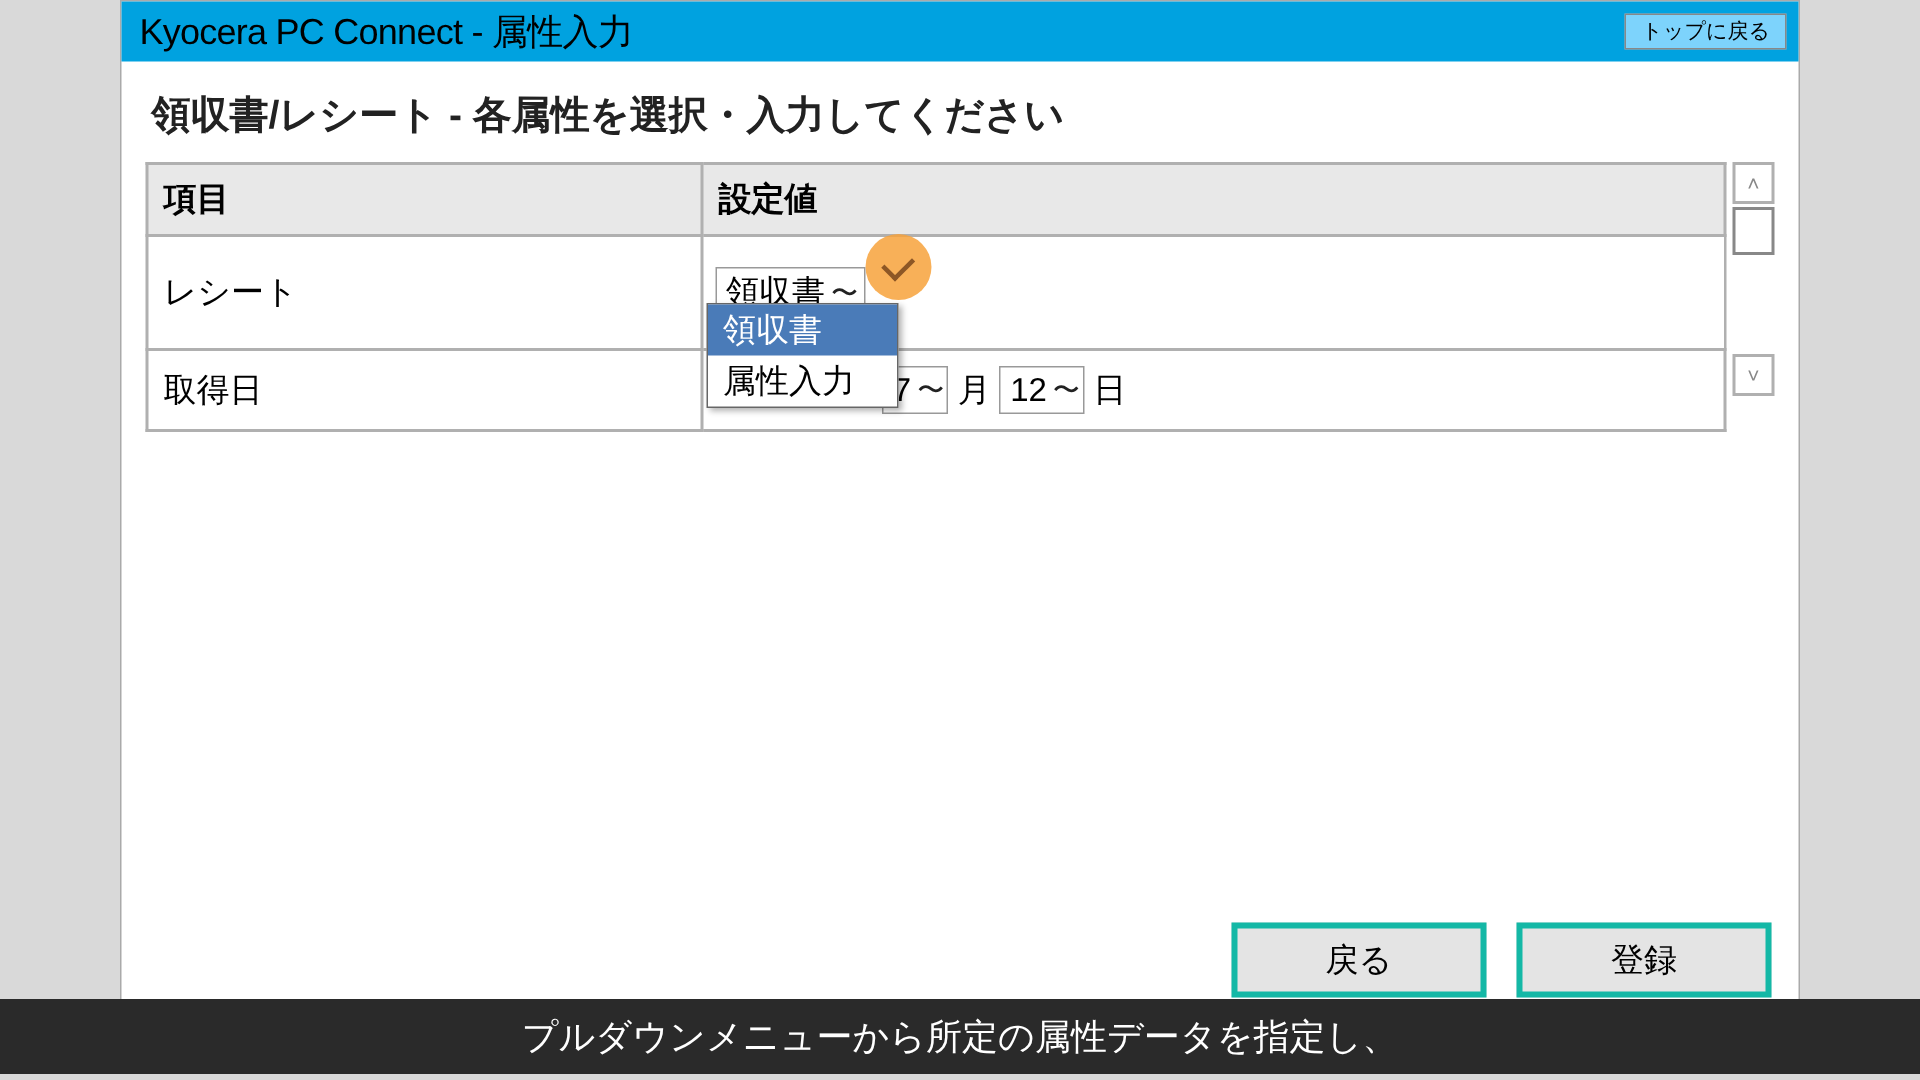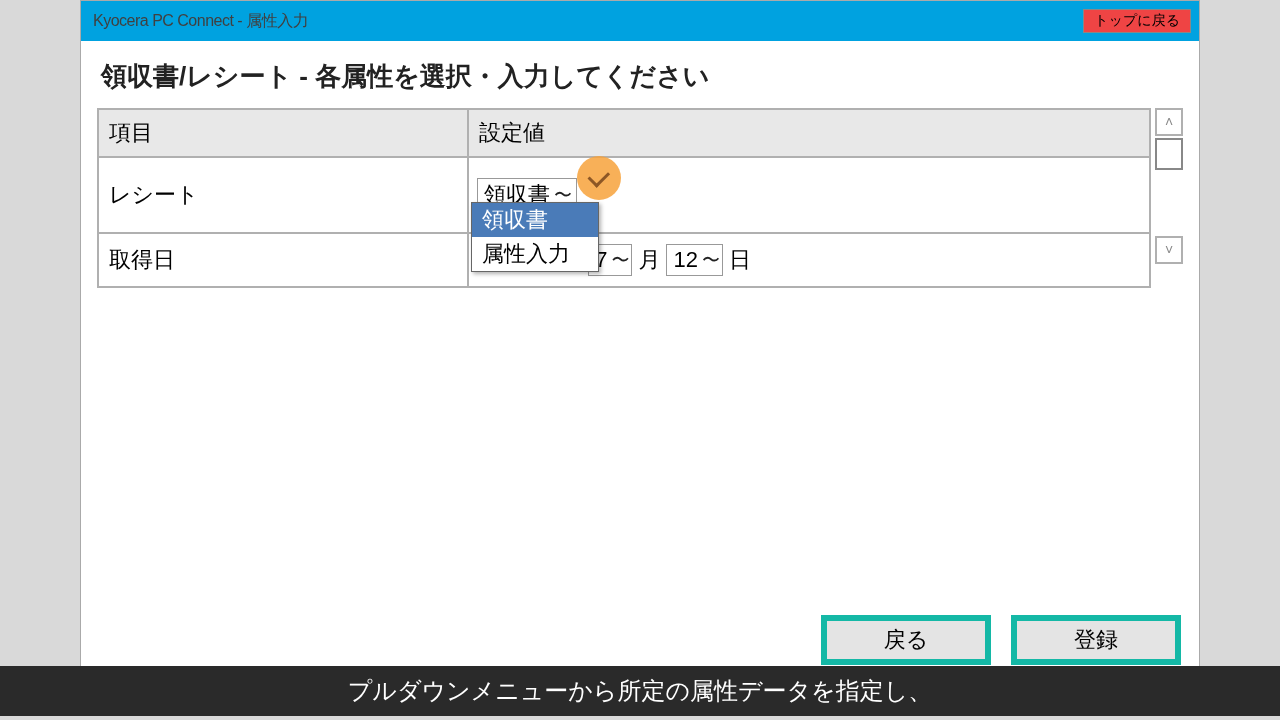--- a/index.html
+++ b/index.html
@@ -22,27 +22,27 @@
   }
   .title-bar {
     height: 40px;
     background: #00a2e0;
     display: flex;
     align-items: center;
     justify-content: space-between;
     padding: 0 8px 0 12px;
   }
   .title-text {
-    color: #404040;
-    font-size: 16px;
+    color: #000000;
+    font-size: 24px;
     font-weight: 500;
     letter-spacing: -0.5px;
   }
   .top-return-btn {
-    background: #ef4444;
+    background: #7dd3fc;
     border: 1px solid #888;
     font-size: 14px;
     padding: 2px 10px;
     cursor: pointer;
   }
   .content {
     padding: 18px 16px 0 16px;
   }
   .instruction {
     font-size: 26px;
@@ -62,21 +62,21 @@
   .attr-table th, .attr-table td {
     border: 2px solid #b0b0b0;
     text-align: left;
     padding: 8px 10px;
     font-size: 22px;
     font-weight: 400;
     background: #fff;
   }
   .attr-table th {
     background: #e8e8e8;
-    font-weight: 400;
+    font-weight: 700;
   }
   .col-item { width: 370px; }
   .col-value { }
   .scroll-col {
     width: 28px;
     display: flex;
     flex-direction: column;
     margin-left: 4px;
   }
   .scroll-btn {
@@ -169,21 +169,21 @@
     position: absolute;
     bottom: 14px;
     right: 18px;
     display: flex;
     gap: 20px;
   }
   .footer-btn {
     width: 170px;
     height: 50px;
     background: #e4e4e4;
-    border: 6px solid #14b8a6;
+    border: 4px solid #14b8a6;
     font-size: 22px;
     cursor: pointer;
   }
   .caption-bar {
     position: absolute;
     left: 0;
     bottom: 4px;
     width: 1280px;
     height: 50px;
     background: #2a2a2a;

